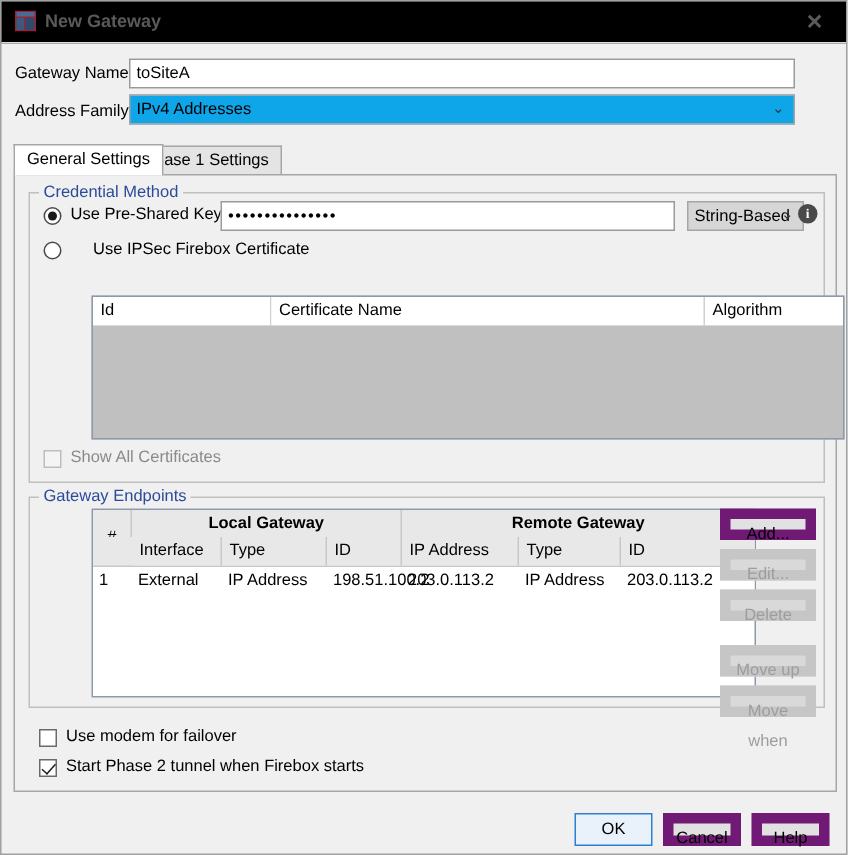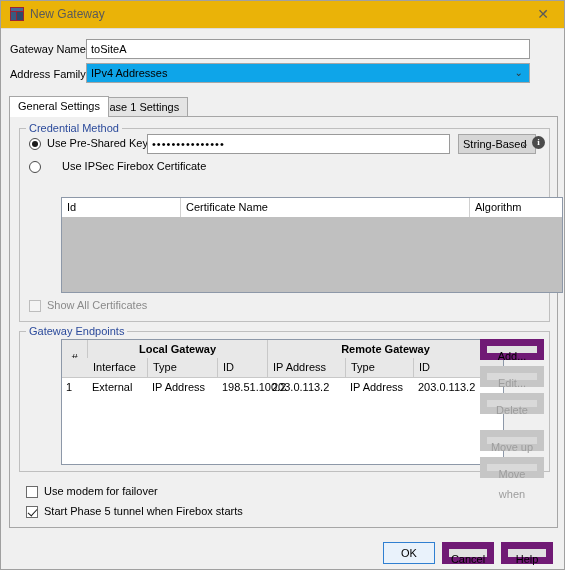--- a/index.html
+++ b/index.html
@@ -23,22 +23,23 @@
     box-sizing: border-box;
     border: 1px solid #a0a0a0;
     background: #f0f0f0;
   }
   
   .titlebar {
     position: absolute;
     left: 0; top: 0;
     width: 563px;
     height: 27px;
-    background: #eab308;
+    background: #000000;
     border-bottom: 1px solid #dcdcdc;
+    font-weight: bold;
   }
   .title-icon {
     position: absolute;
     left: 9px; top: 6px;
     width: 14px; height: 14px;
   }
   .title-text {
     position: absolute;
     left: 29px; top: 6px;
     font-size: 12px;
@@ -370,21 +371,21 @@
     <div class="btn" style="left:470px; top:222px; width:64px; height:21px; line-height:20px;">Add...</div>
     <div class="btn disabled" style="left:470px; top:249px; width:64px; height:21px; line-height:20px;">Edit...</div>
     <div class="btn disabled" style="left:470px; top:276px; width:64px; height:21px; line-height:20px;">Delete</div>
     <div class="btn disabled" style="left:470px; top:313px; width:64px; height:21px; line-height:20px;">Move up</div>
     <div class="btn disabled" style="left:470px; top:340px; width:64px; height:21px; line-height:20px;">Move when</div>
 
     <div class="chk" style="left:16px; top:369px;"></div>
     <div class="rlabel" style="left:34px; top:368px;">Use modem for failover</div>
 
     <div class="chk checked" style="left:16px; top:389px;"></div>
-    <div class="rlabel" style="left:34px; top:388px;">Start Phase 5 tunnel when Firebox starts</div>
+    <div class="rlabel" style="left:34px; top:388px;">Start Phase 2 tunnel when Firebox starts</div>
   </div>
 
   <div class="info-icon" style="left:531px; top:135px;">i</div>
 
   <div class="btn default" style="left:382px; top:541px; width:52px; height:22px; line-height:21px;">OK</div>
   <div class="btn" style="left:441px; top:541px; width:52px; height:22px; line-height:21px;">Cancel</div>
   <div class="btn" style="left:500px; top:541px; width:52px; height:22px; line-height:21px;">Help</div>
 
 </div>
 

